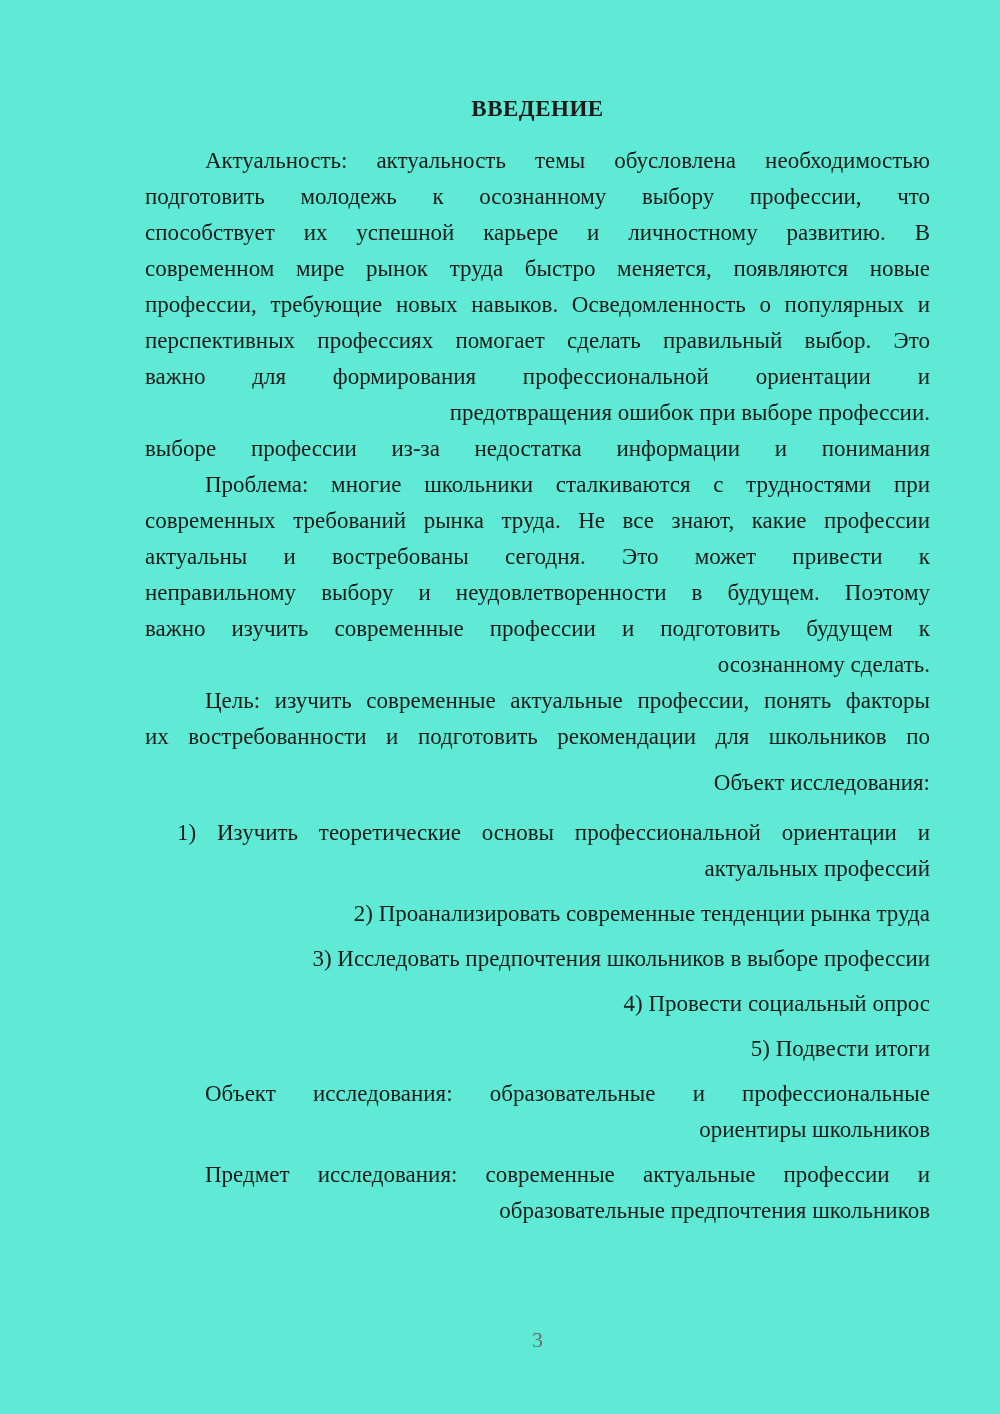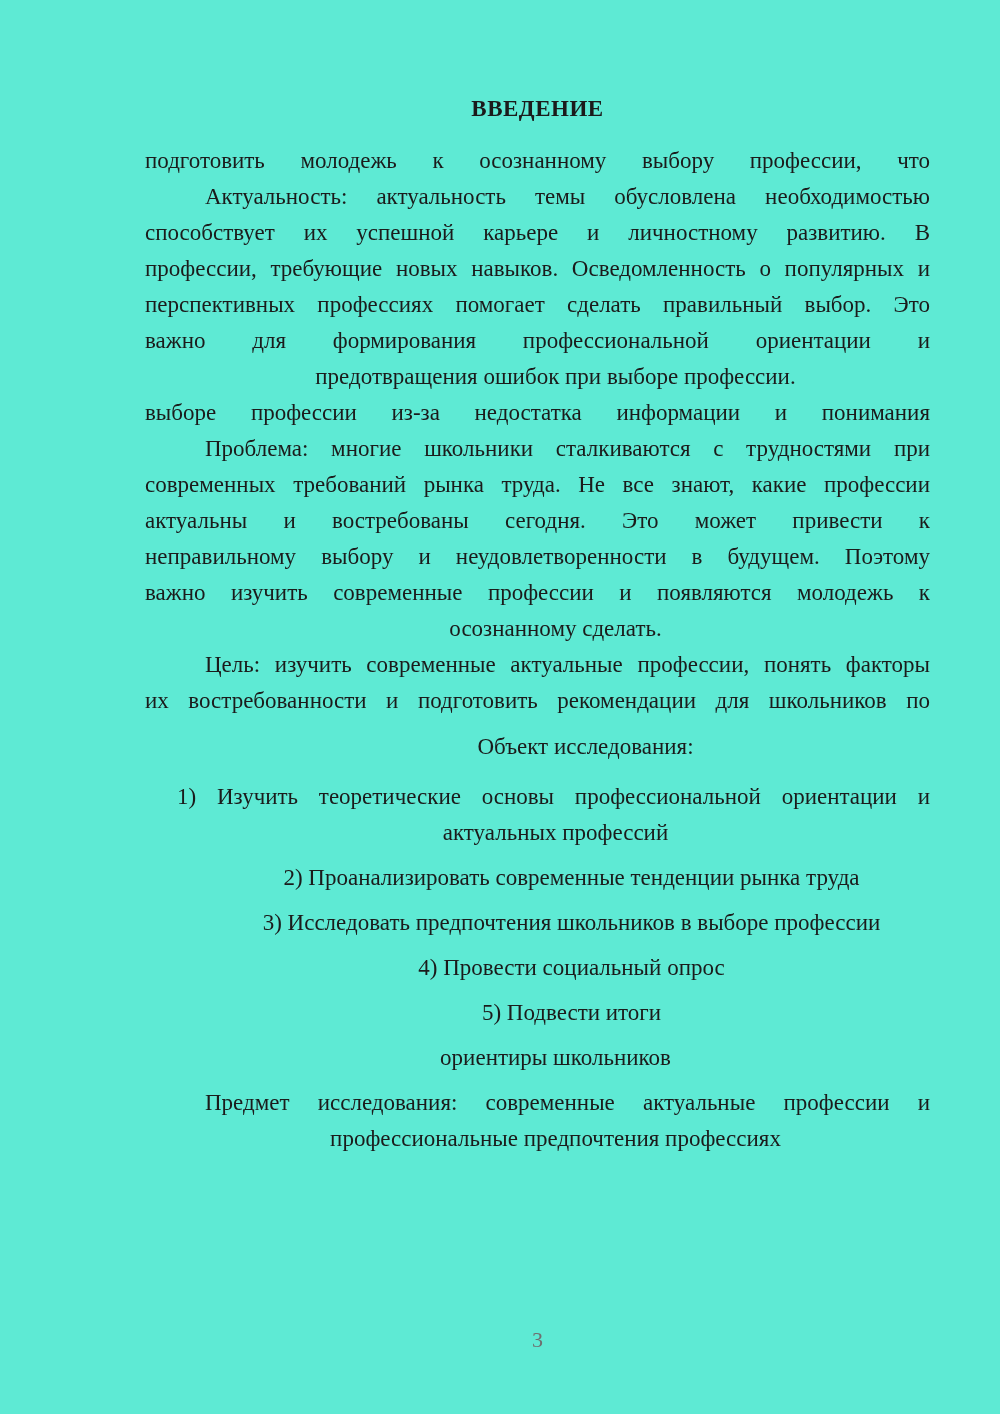--- a/index.html
+++ b/index.html
@@ -33,21 +33,21 @@
   }
   .ln {
     line-height: 36px;
     text-align: justify;
     text-align-last: justify;
     text-justify: inter-word;
     overflow: hidden;
   }
   .ln-last {
     line-height: 36px;
-    text-align: center;
+    text-align: right;
     overflow: hidden;
     margin-left: 36px;
   }
   .ind  { text-indent: 60px; }   
   .ind-sm { text-indent: 32px; } 
   .para { margin: 0; }
   .mb10 { margin-bottom: 10px; }
   .mb14 { margin-bottom: 14px; }
   .mb9  { margin-bottom: 9px; }
   .footer {
@@ -63,36 +63,37 @@
 </style>
 </head>
 <body>
 
 <div class="page">
   <div class="content">
 
     <h1 class="title">ВВЕДЕНИЕ</h1>
 
     <div class="para">
+      <div class="ln ind">Актуальность: актуальность темы обусловлена необходимостью</div>
       <div class="ln">подготовить молодежь к осознанному выбору профессии, что</div>
-      <div class="ln ind">Актуальность: актуальность темы обусловлена необходимостью</div>
       <div class="ln">способствует их успешной карьере и личностному развитию. В</div>
+      <div class="ln">современном мире рынок труда быстро меняется, появляются новые</div>
       <div class="ln">профессии, требующие новых навыков. Осведомленность о популярных и</div>
       <div class="ln">перспективных профессиях помогает сделать правильный выбор. Это</div>
       <div class="ln">важно для формирования профессиональной ориентации и</div>
       <div class="ln-last">предотвращения ошибок при выборе профессии.</div>
     </div>
 
     <div class="para">
       <div class="ln">выборе профессии из-за недостатка информации и понимания</div>
       <div class="ln ind">Проблема: многие школьники сталкиваются с трудностями при</div>
       <div class="ln">современных требований рынка труда. Не все знают, какие профессии</div>
       <div class="ln">актуальны и востребованы сегодня. Это может привести к</div>
       <div class="ln">неправильному выбору и неудовлетворенности в будущем. Поэтому</div>
-      <div class="ln">важно изучить современные профессии и появляются молодежь к</div>
+      <div class="ln">важно изучить современные профессии и подготовить будущем к</div>
       <div class="ln-last">осознанному сделать.</div>
     </div>
 
     <div class="para mb10">
       <div class="ln ind">Цель: изучить современные актуальные профессии, понять факторы</div>
       <div class="ln">их востребованности и подготовить рекомендации для школьников по</div>
     </div>
 
     <div class="para mb14">
       <div class="ln-last ind">Объект исследования:</div>
@@ -113,24 +114,25 @@
 
     <div class="para mb9">
       <div class="ln-last ind-sm">4) Провести социальный опрос</div>
     </div>
 
     <div class="para mb9">
       <div class="ln-last ind-sm">5) Подвести итоги</div>
     </div>
 
     <div class="para mb9">
+      <div class="ln ind">Объект исследования: образовательные и профессиональные</div>
       <div class="ln-last">ориентиры школьников</div>
     </div>
 
     <div class="para">
       <div class="ln ind">Предмет исследования: современные актуальные профессии и</div>
-      <div class="ln-last">профессиональные предпочтения профессиях</div>
+      <div class="ln-last">образовательные предпочтения школьников</div>
     </div>
 
   </div>
 
   <div class="footer">3</div>
 </div>
 
 </body></html>

